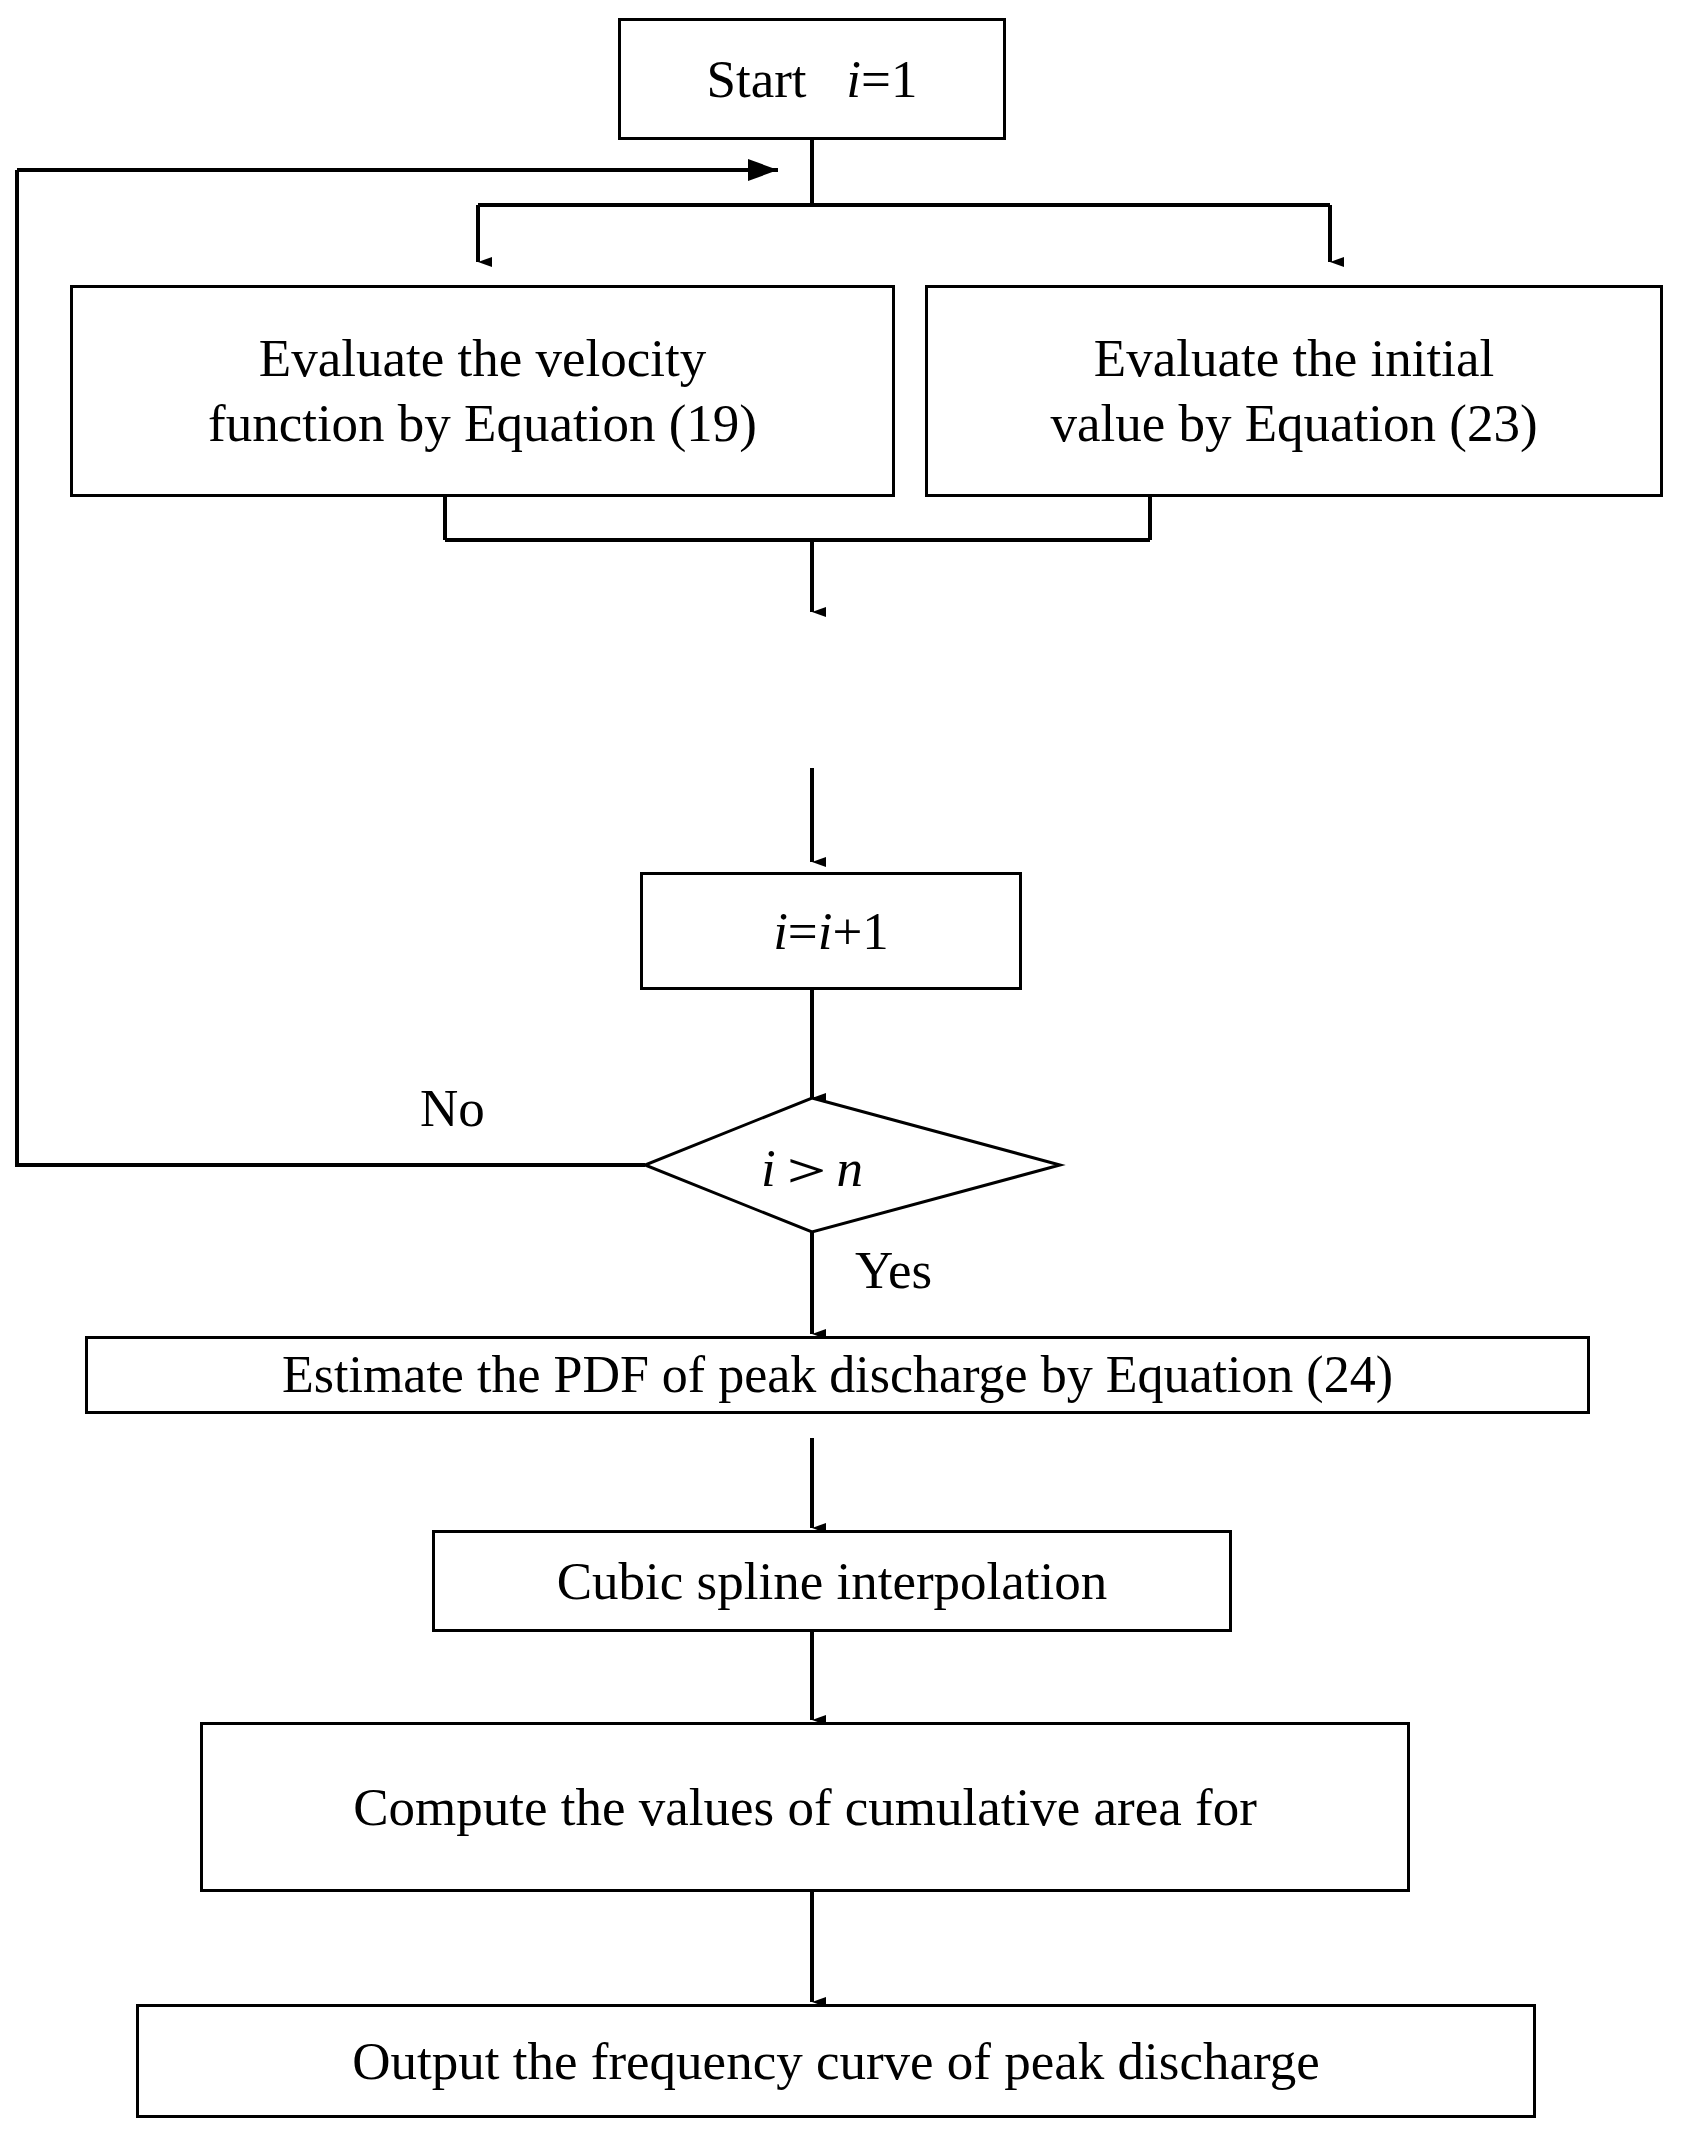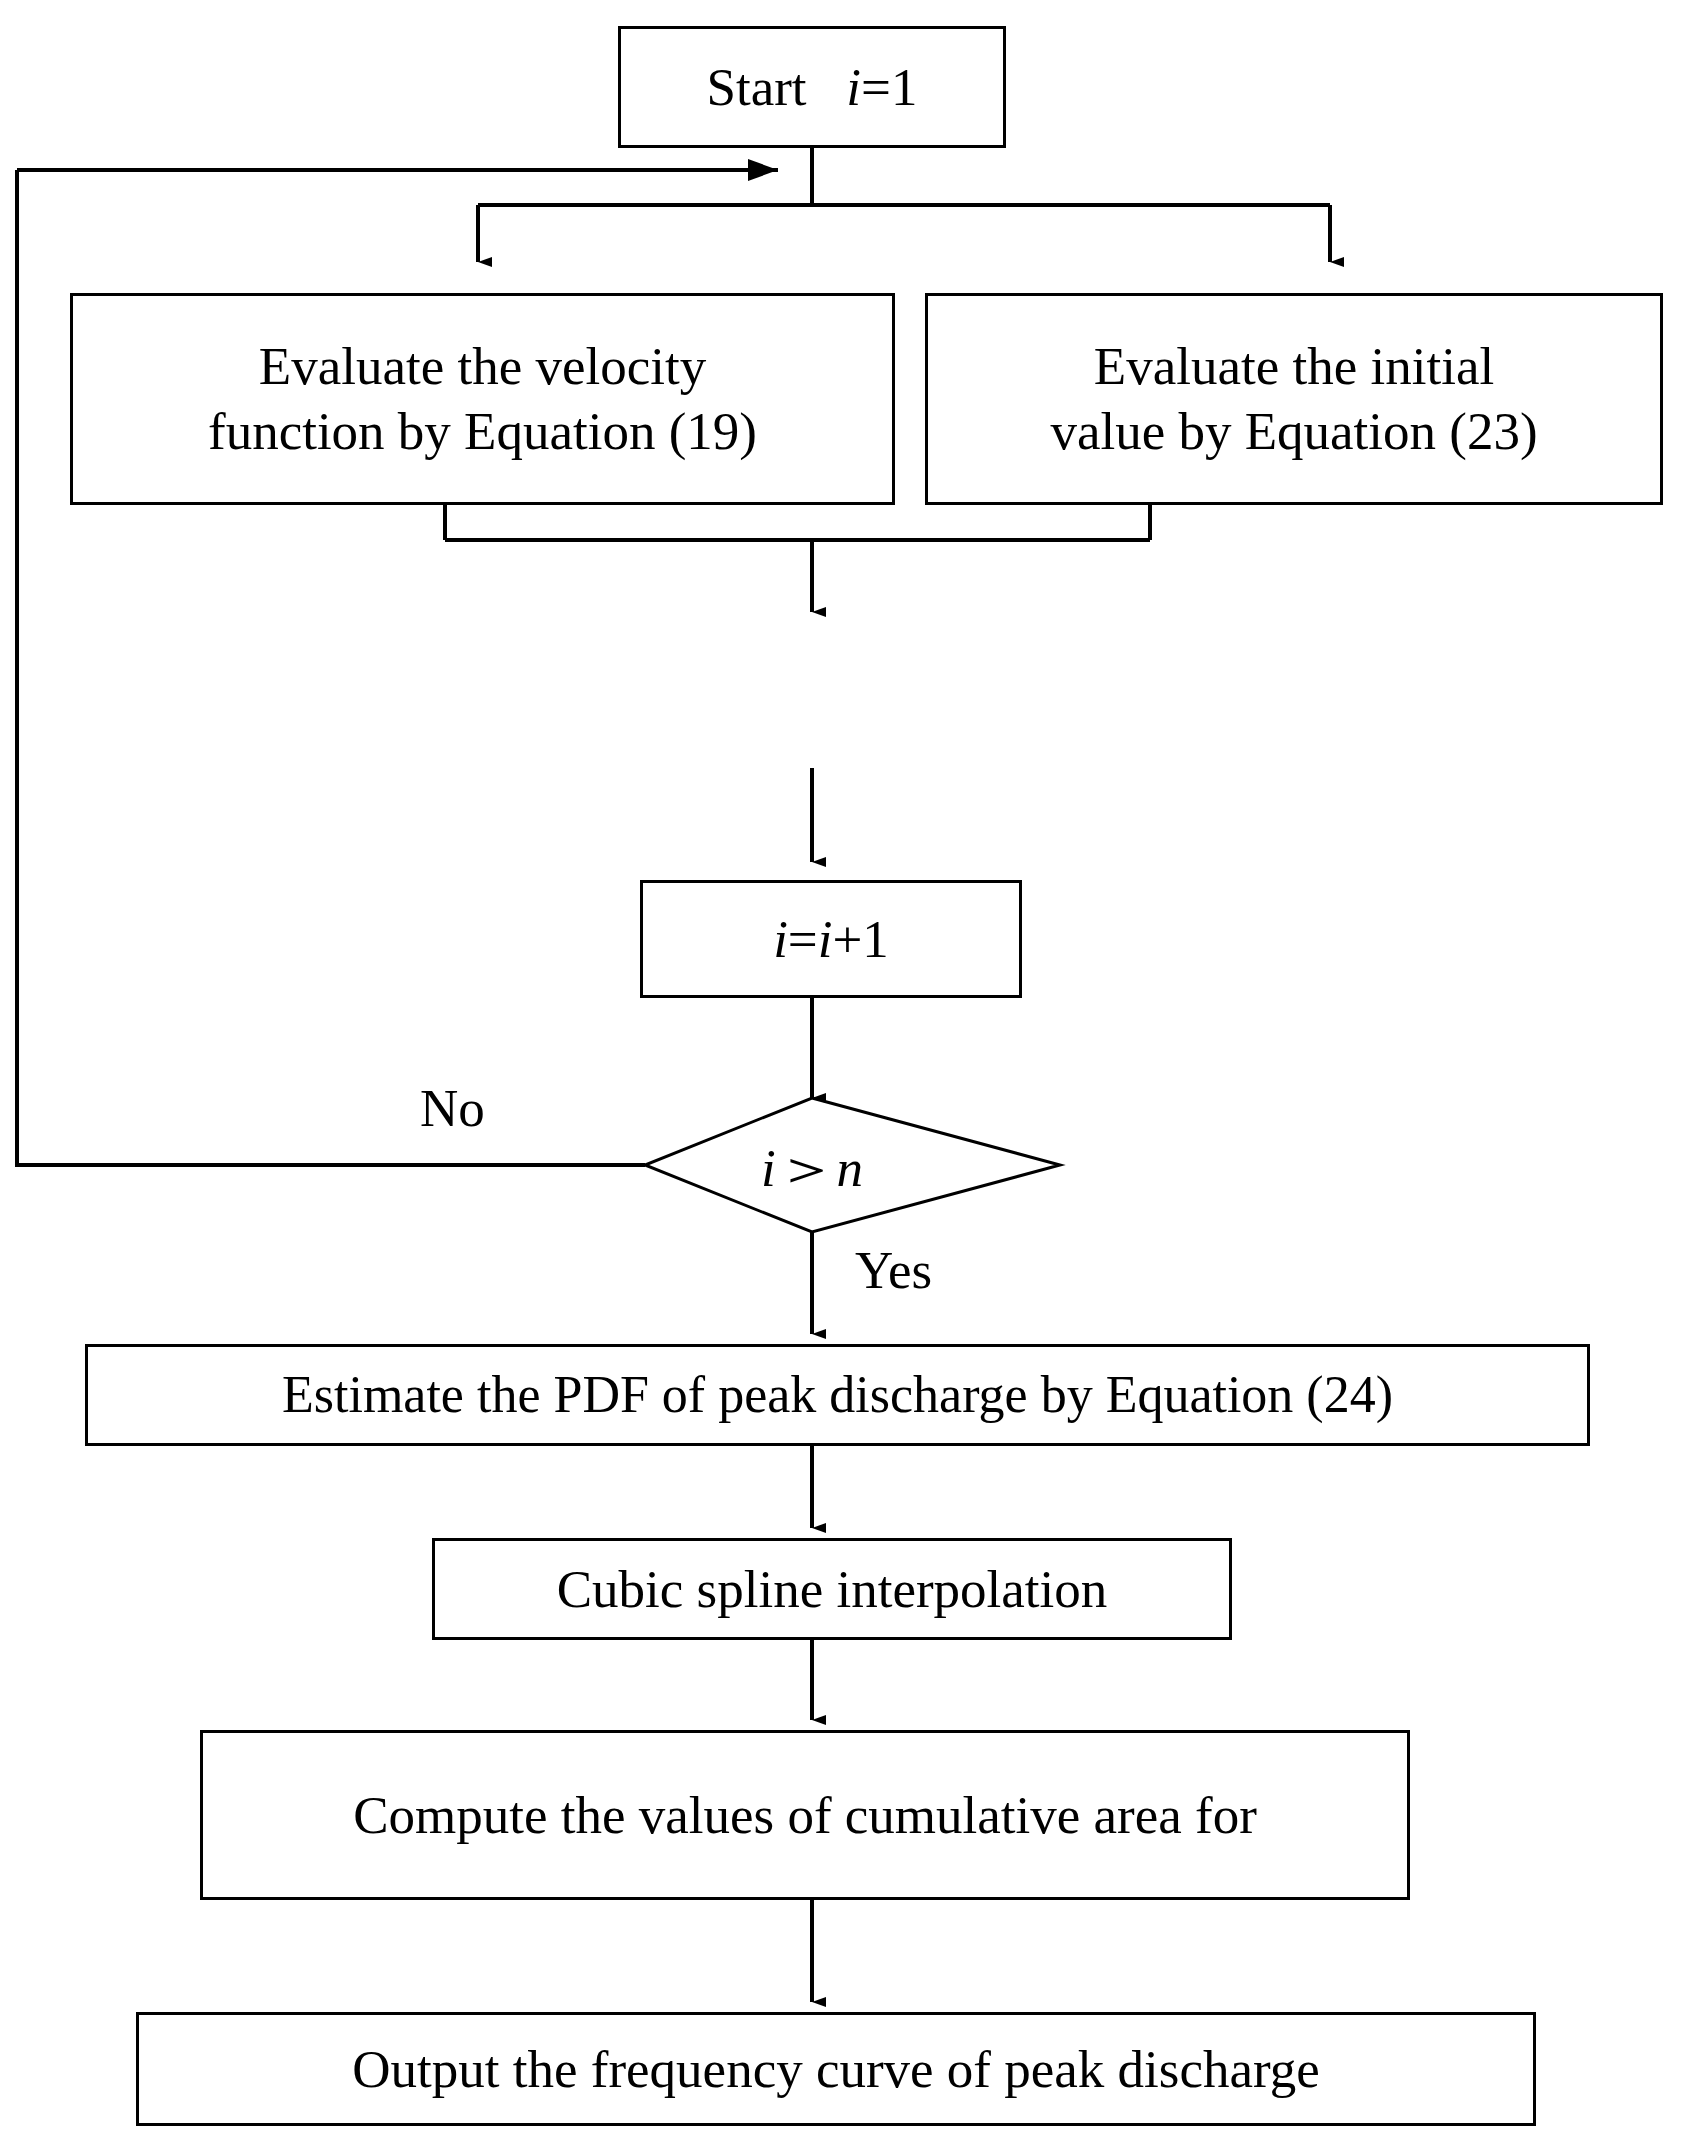--- a/index.html
+++ b/index.html
@@ -31,21 +31,20 @@
     border: 3px solid #000000;
     background: #ffffff;
     display: flex;
     align-items: center;
     justify-content: center;
     text-align: center;
     line-height: 1.18;
     font-size: 53px;
     padding: 16px 10px;
     z-index: 3;
-    margin-top: 8px;
   }
   .node-two-line { line-height: 1.22; }
   .decision-label {
     position: absolute;
     font-size: 53px;
     z-index: 4;
     white-space: nowrap;
   }
   .diamond-text {
     position: absolute;
@@ -134,21 +133,21 @@
   </div>
 
   <div class="diamond-text" style="left:712px; top:1133px; width:200px; text-align:center;">
     <span class="it">i</span><span class="gt-glyph">＞</span><span class="it">n</span>
   </div>
 
   <div class="decision-label" style="left:420px; top:1078px;">No</div>
 
   <div class="decision-label" style="left:855px; top:1240px;">Yes</div>
 
-  <div class="node" style="left:85px; top:1336px; width:1505px; height:102px; font-size:52px;font-family:Liberation Serif, serif;">
+  <div class="node" style="left:85px; top:1336px; width:1505px; height:78px; font-size:52px;font-family:Liberation Serif, serif;">
     <span>Estimate the PDF of peak discharge by Equation (24)</span>
   </div>
 
   <div class="node" style="left:432px; top:1530px; width:800px; height:102px;">
     <span>Cubic spline interpolation</span>
   </div>
 
   <div class="node node-two-line" style="left:200px; top:1722px; width:1210px; height:170px;">
     <span>
       <span>Compute the values of cumulative area for</span><br>

